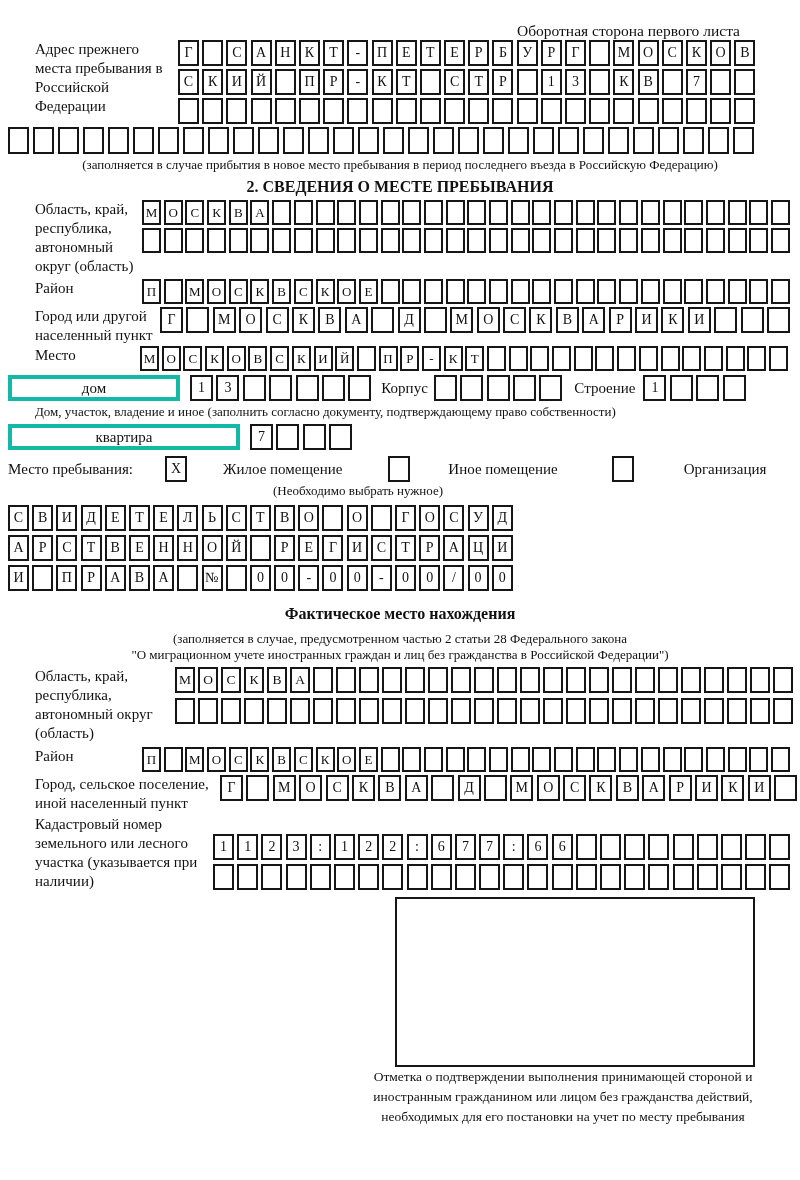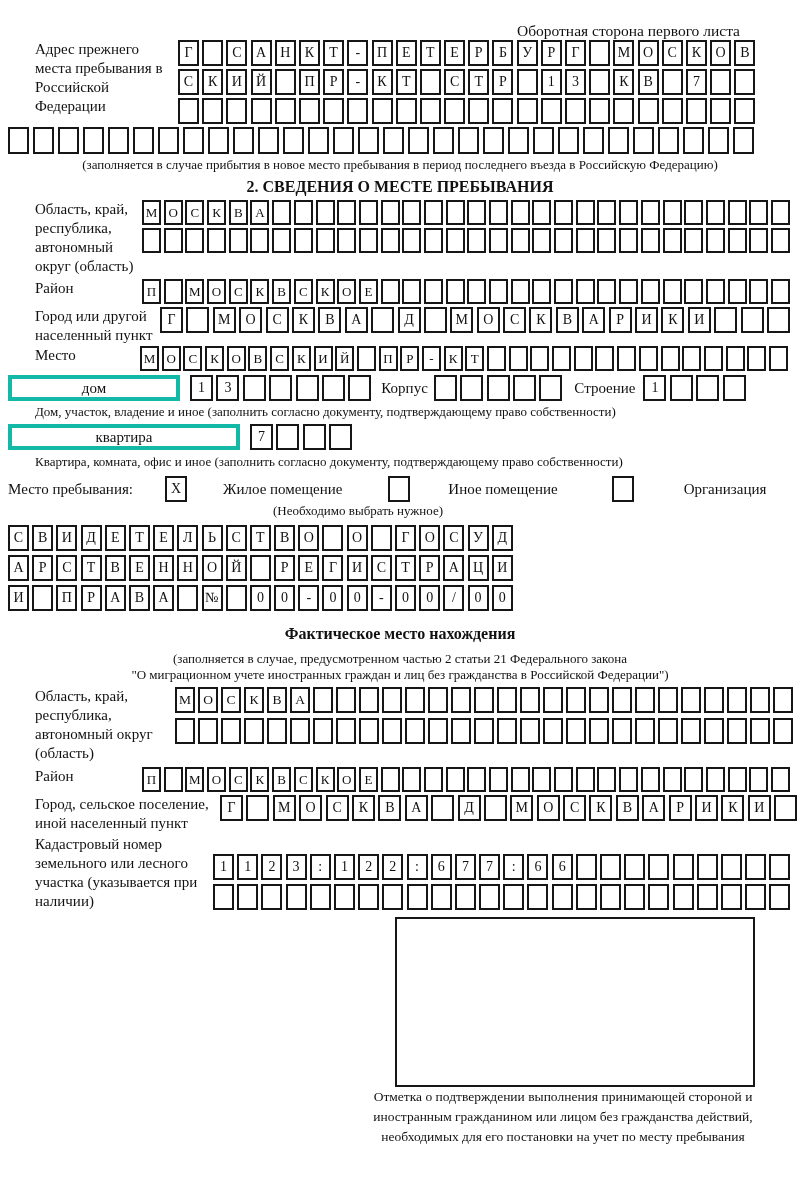--- a/index.html
+++ b/index.html
@@ -374,21 +374,20 @@
 
   <div class="field" style="margin-top:4px; align-items:center;">
     <div class="labelbox" style="width:232px;">квартира</div>
     <div class="cellrow cells-xl" style="margin-left:10px;">
         <span class="cell">7</span>
         <span class="cell"></span>
         <span class="cell"></span>
         <span class="cell"></span>
       </div>
   </div>
-  <div class="caption" style="text-align:left; margin-left:27px; margin-top:4px;">Квартира, комната, офис и иное (заполнить согласно документу, подтверждающему право собственности)</div>
 
   <div class="field" style="margin-top:6px; align-items:center;gap:24px;">
     <div class="inline-lbl">Место пребывания:</div>
     <div class="chk" style="margin-left:8px;">X</div>
     <div class="inline-lbl" style="margin-left:12px;">Жилое помещение</div>
     <div class="chk" style="margin-left:22px;"></div>
     <div class="inline-lbl" style="margin-left:14px;">Иное помещение</div>
     <div class="chk" style="margin-left:30px;"></div>
     <div class="inline-lbl" style="margin-left:26px;">Организация</div>
   </div>
@@ -462,21 +461,21 @@
           <span class="cell">0</span>
           <span class="cell">0</span>
           <span class="cell">/</span>
           <span class="cell">0</span>
           <span class="cell">0</span>
         </div>
     </div>
   </div>
 
   <div class="sec-title" style="margin-top:14px;">Фактическое место нахождения</div>
-  <div class="caption" style="margin-top:8px;">(заполняется в случае, предусмотренном частью 2 статьи 21 Федерального закона</div>
+  <div class="caption" style="margin-top:8px;">(заполняется в случае, предусмотренном частью 2 статьи 28 Федерального закона</div>
   <div class="caption">"О миграционном учете иностранных граждан и лиц без гражданства в Российской Федерации")</div>
 
   <div class="field" style="margin-top:4px;">
     <div class="flabel" style="width:140px;">Область, край, республика, автономный округ (область)</div>
     <div class="rows" style="gap:5px;">
       <div class="cellrow cells-md">
           <span class="cell">М</span>
           <span class="cell">О</span>
           <span class="cell">С</span>
           <span class="cell">К</span>

